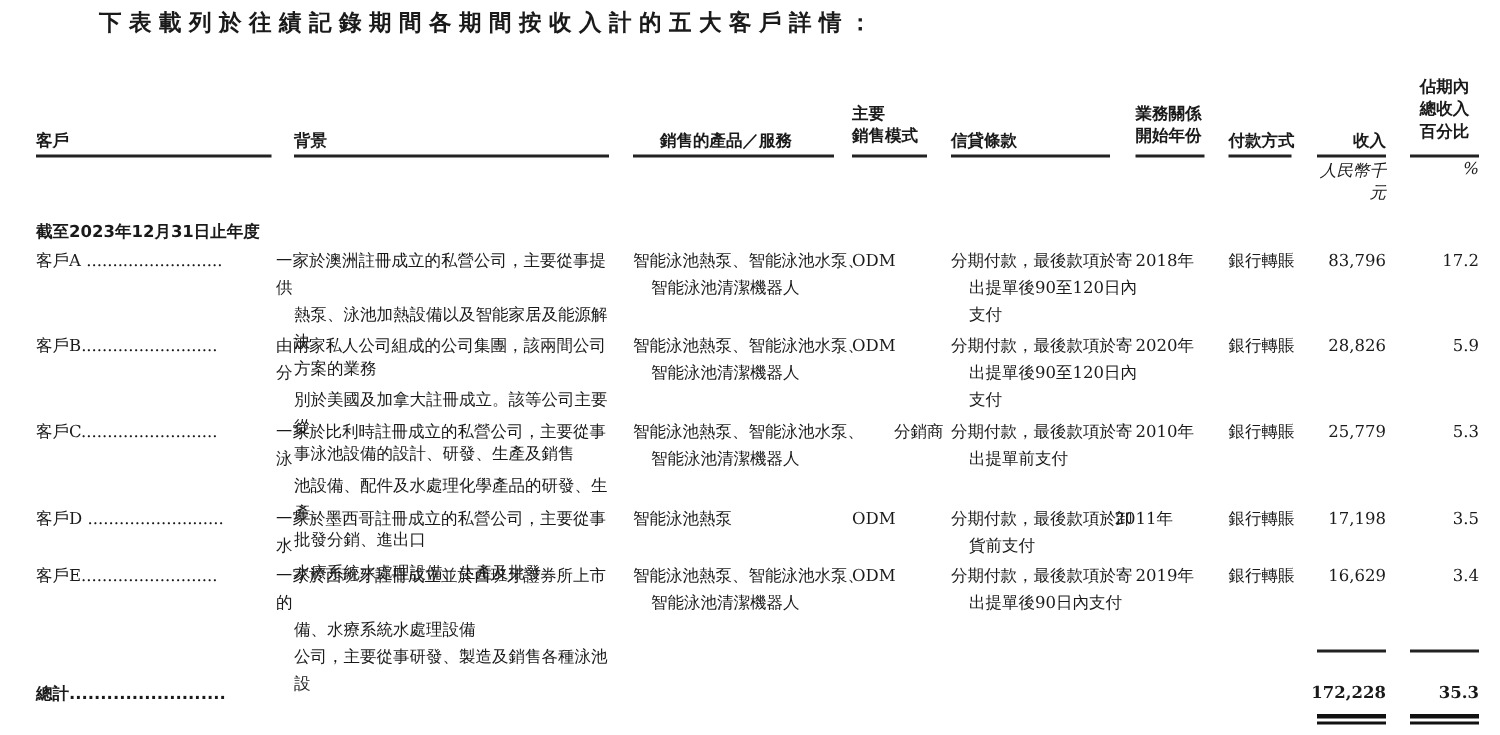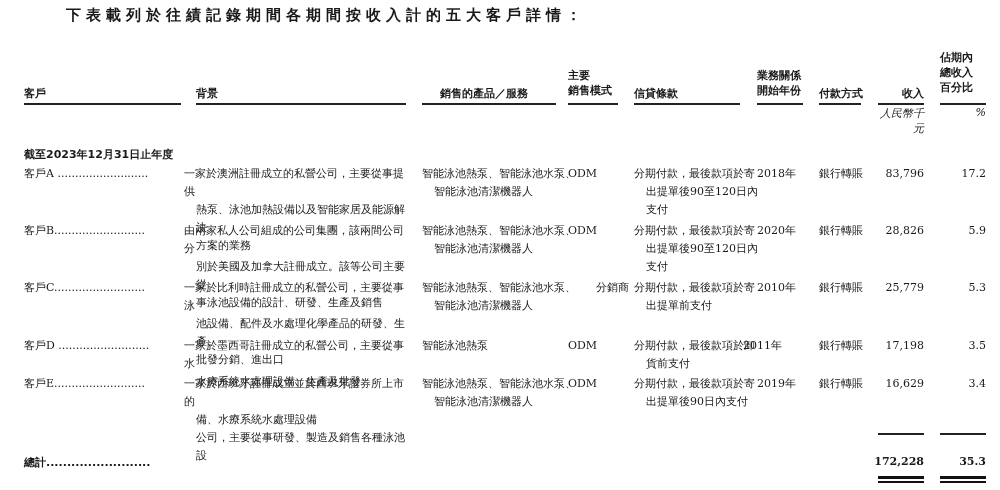--- a/index.html
+++ b/index.html
@@ -32,21 +32,21 @@
   <div>主要</div>
   <div>銷售模式</div>
 </div>
 <div class="hdr" style="left:634px;top:86px;">信貸條款</div>
 <div class="hdr" style="left:757px;top:68px;">
   <div>業務關係</div>
   <div>開始年份</div>
 </div>
 <div class="hdr" style="left:819px;top:86px;">付款方式</div>
 <div class="hdr" style="left:880px;top:86px;width:44px;text-align:right;">收入</div>
-<div class="hdr" style="left:940px;top:50px;width:46px;text-align:left;">
+<div class="hdr" style="left:940px;top:50px;width:46px;text-align:center;">
   <div>佔期內</div>
   <div>總收入</div>
   <div>百分比</div>
 </div>
 
 <div class="hdr-line" style="left:24px;width:157px;"></div>
 <div class="hdr-line" style="left:196px;width:210px;"></div>
 <div class="hdr-line" style="left:422px;width:134px;"></div>
 <div class="hdr-line" style="left:568px;width:50px;"></div>
 <div class="hdr-line" style="left:634px;width:106px;"></div>

